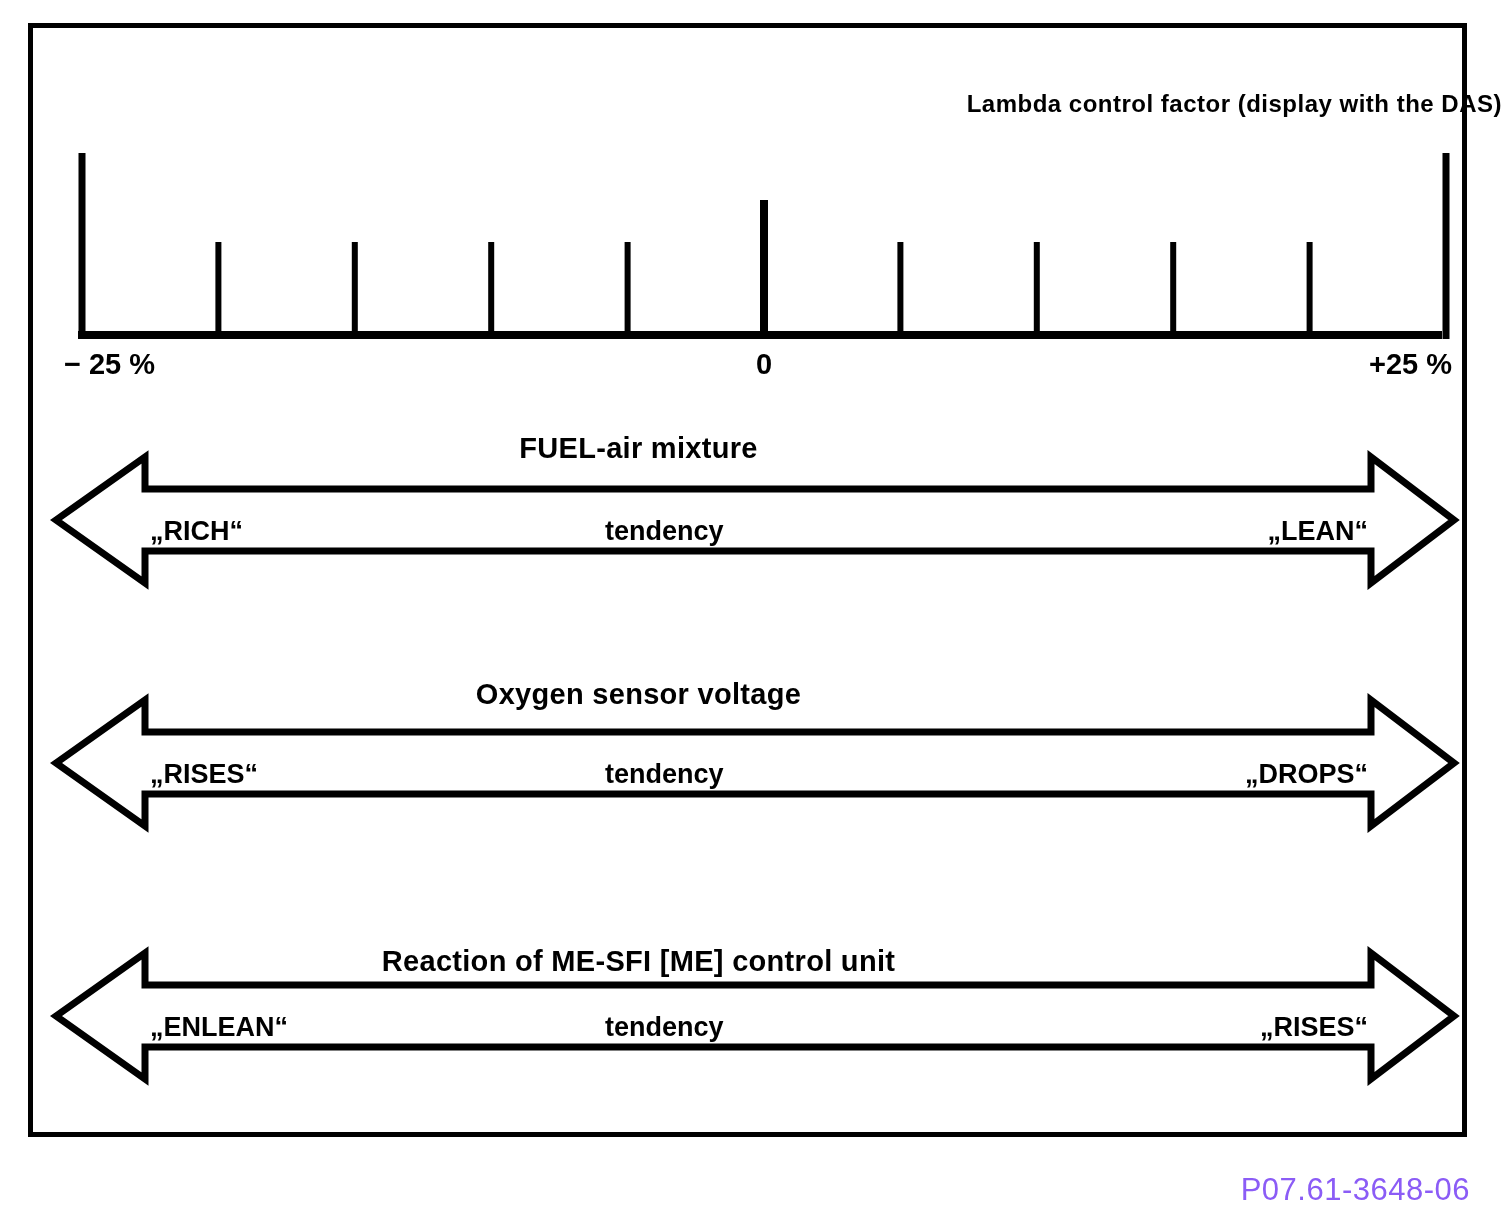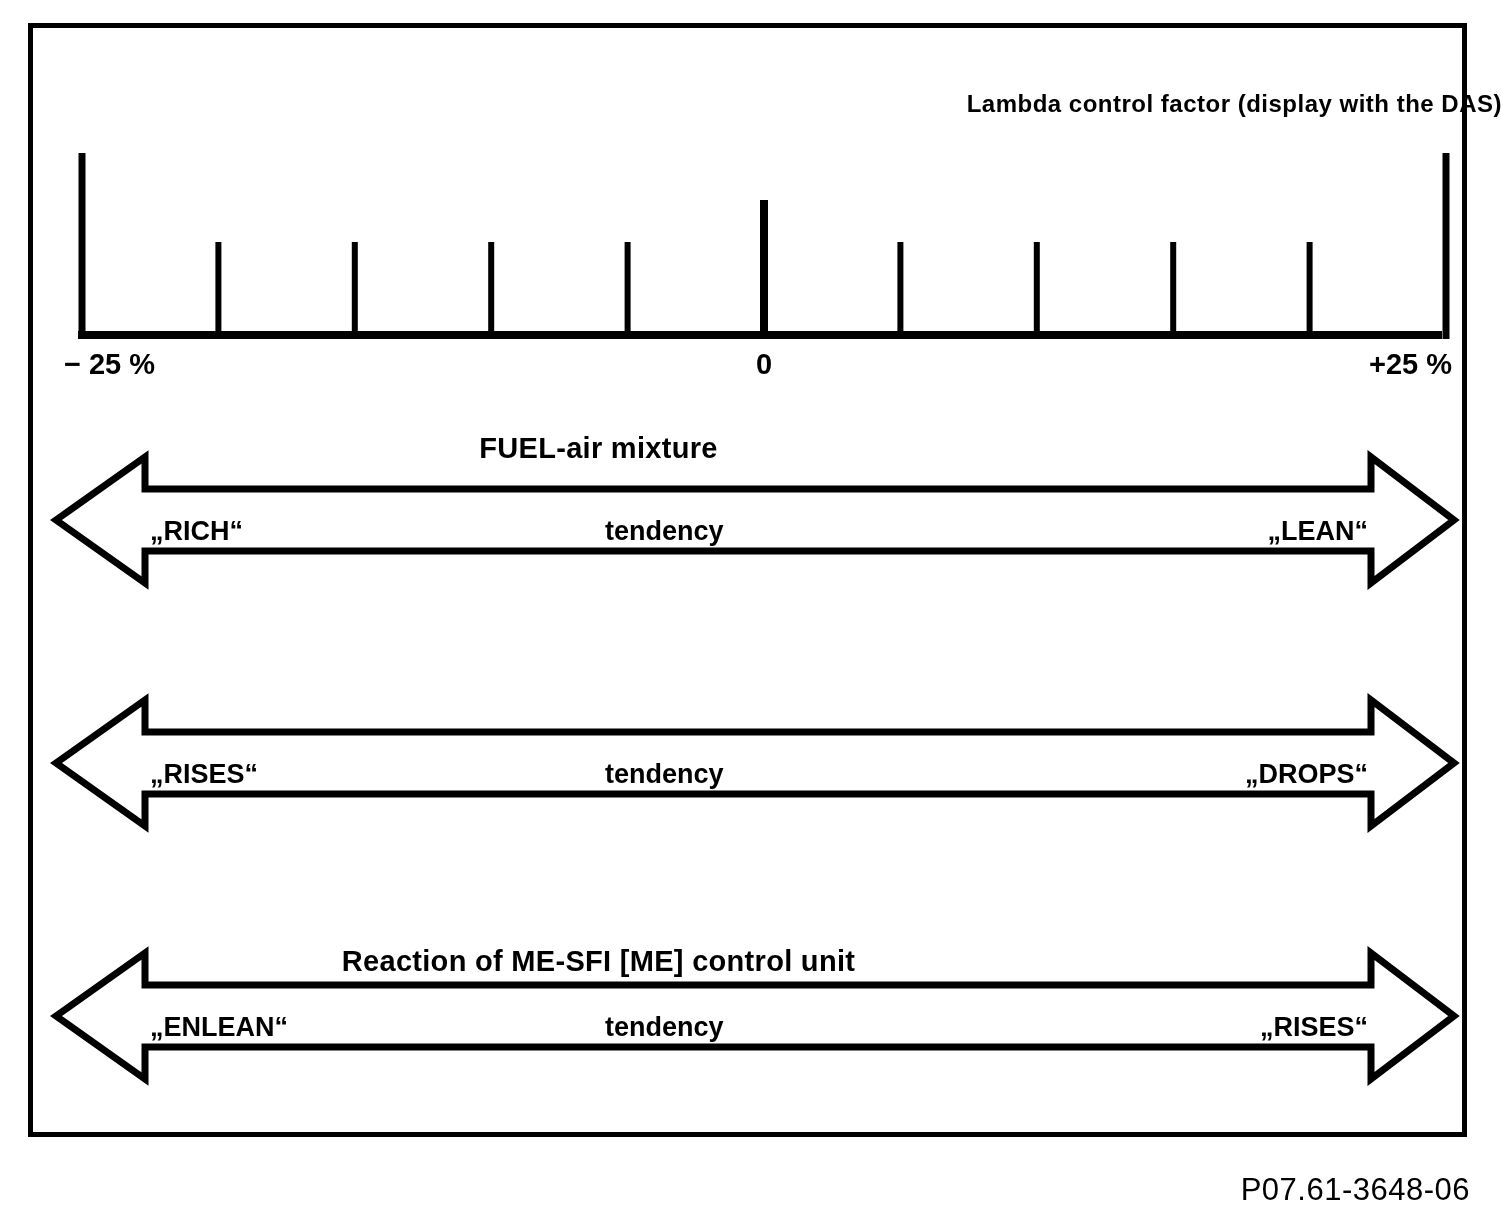--- a/index.html
+++ b/index.html
@@ -56,20 +56,21 @@
   .scale-label-max   { position: absolute; left: 1325px;top: 0; width: 127px; text-align: right; }
 
   .arrow-block-title {
     position: absolute;
     left: 0;
     width: 1197px;
     text-align: center;
     font-size: 29px;
     font-weight: bold;
     letter-spacing: 0.3px;
+    padding-left: 40px;
   }
   .t1 { top: 432px; }
   .t2 { top: 678px; }
   .t3 { top: 930px; margin-top: 15px; }
 
   .arrow-svg {
     position: absolute;
     left: 50px;
     width: 1410px;
     height: 140px;
@@ -95,21 +96,21 @@
   .arrow-label-right  { position: absolute; left: 1018px; top: 0; width: 300px; text-align: right; }
 
   .ref-number {
     position: absolute;
     left: 1000px;
     top: 1172px;
     width: 470px;
     text-align: right;
     font-size: 31px;
     font-weight: normal;
-    color: #000000;
+    color: #8b5cf6;
     letter-spacing: 0.5px;
   }
 </style>
 </head>
 <body>
 
 <div class="canvas">
 
   <div class="frame"></div>
 
@@ -141,20 +142,21 @@
   <div class="arrow-block-title t1">FUEL-air mixture</div>
   <svg class="arrow-svg a1" viewBox="0 0 1410 140">
     <polygon points="6,70 95,7 95,39 1321,39 1321,7 1404,70 1321,133 1321,101 95,101 95,133" fill="#ffffff" stroke="#000000" stroke-width="7" stroke-linejoin="miter"></polygon>
   </svg>
   <div class="arrow-labels l1">
     <div class="arrow-label-left">„RICH“</div>
     <div class="arrow-label-center">tendency</div>
     <div class="arrow-label-right">„LEAN“</div>
   </div>
 
+  <div class="arrow-block-title t2">Oxygen sensor voltage</div>
   <svg class="arrow-svg a2" viewBox="0 0 1410 140">
     <polygon points="6,70 95,7 95,39 1321,39 1321,7 1404,70 1321,133 1321,101 95,101 95,133" fill="#ffffff" stroke="#000000" stroke-width="7" stroke-linejoin="miter"></polygon>
   </svg>
   <div class="arrow-labels l2">
     <div class="arrow-label-left">„RISES“</div>
     <div class="arrow-label-center">tendency</div>
     <div class="arrow-label-right">„DROPS“</div>
   </div>
 
   <div class="arrow-block-title t3">Reaction of ME-SFI [ME] control unit</div>

